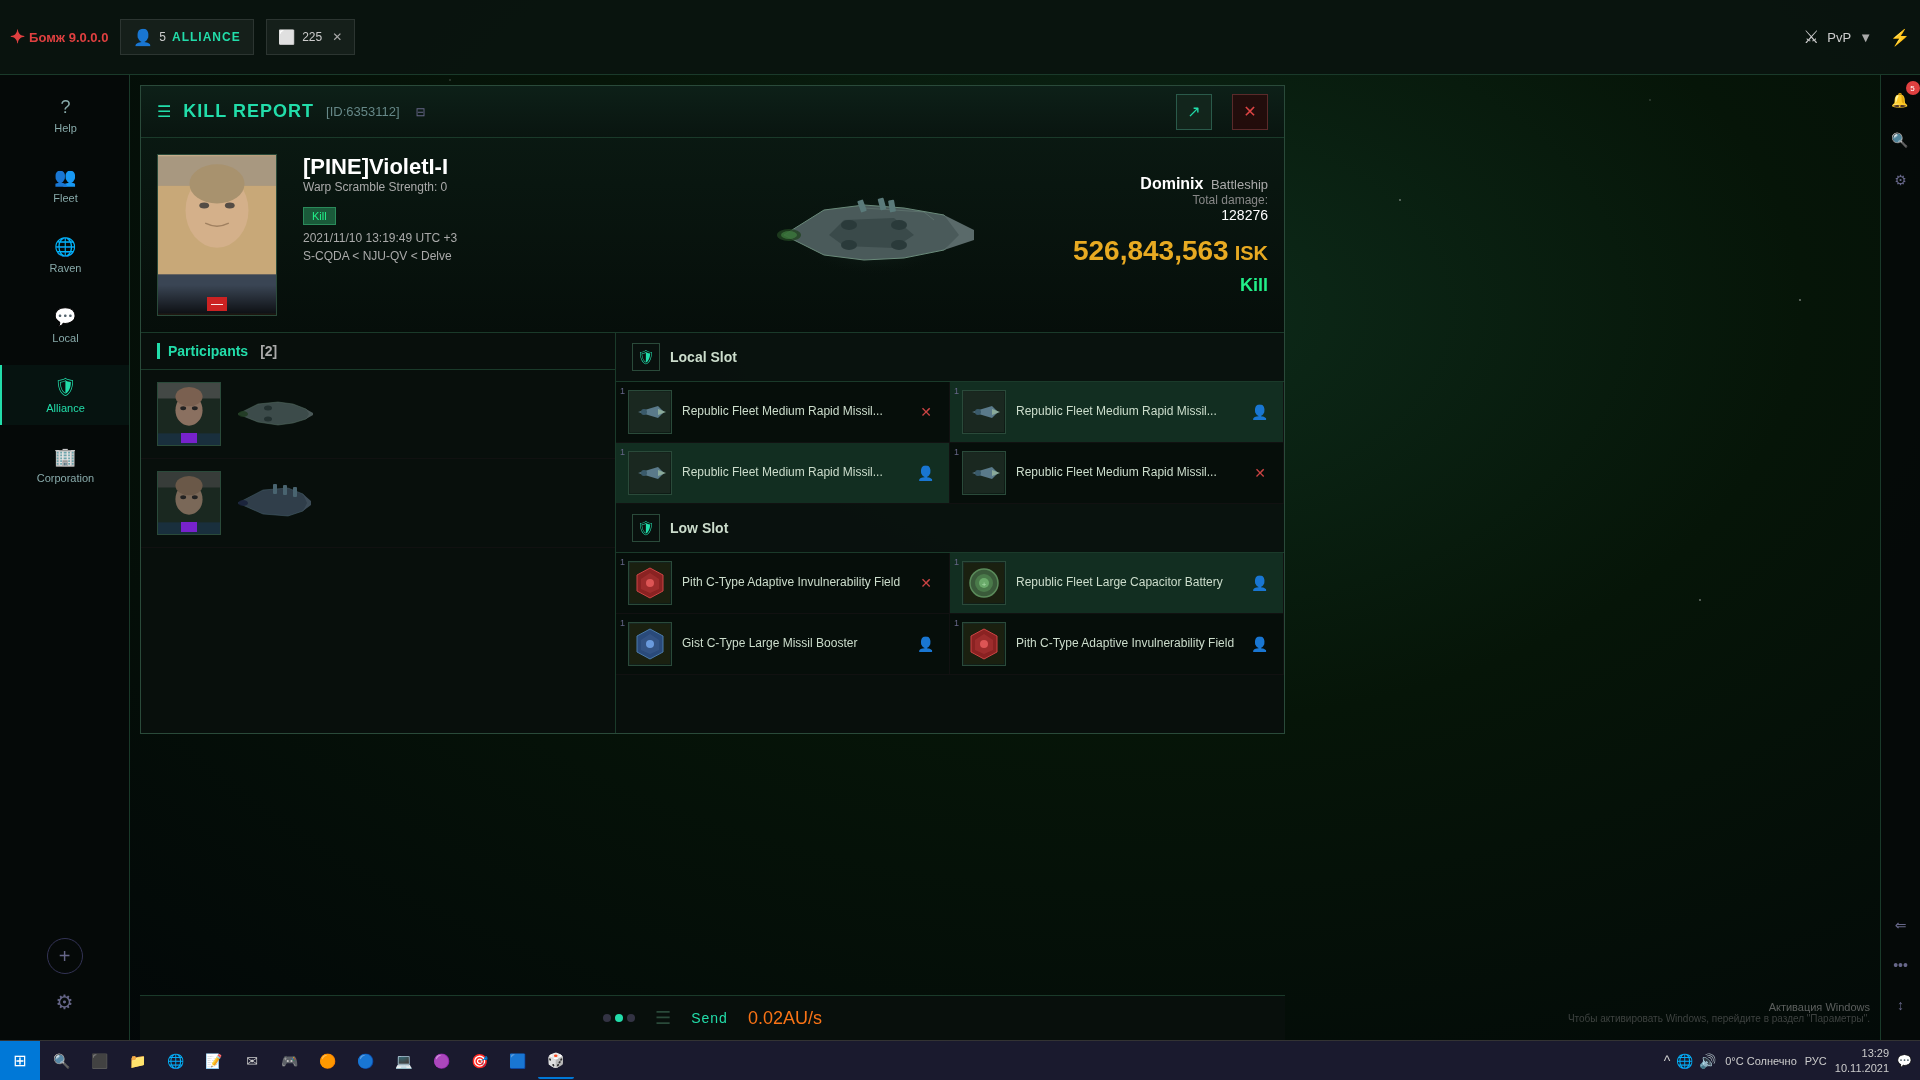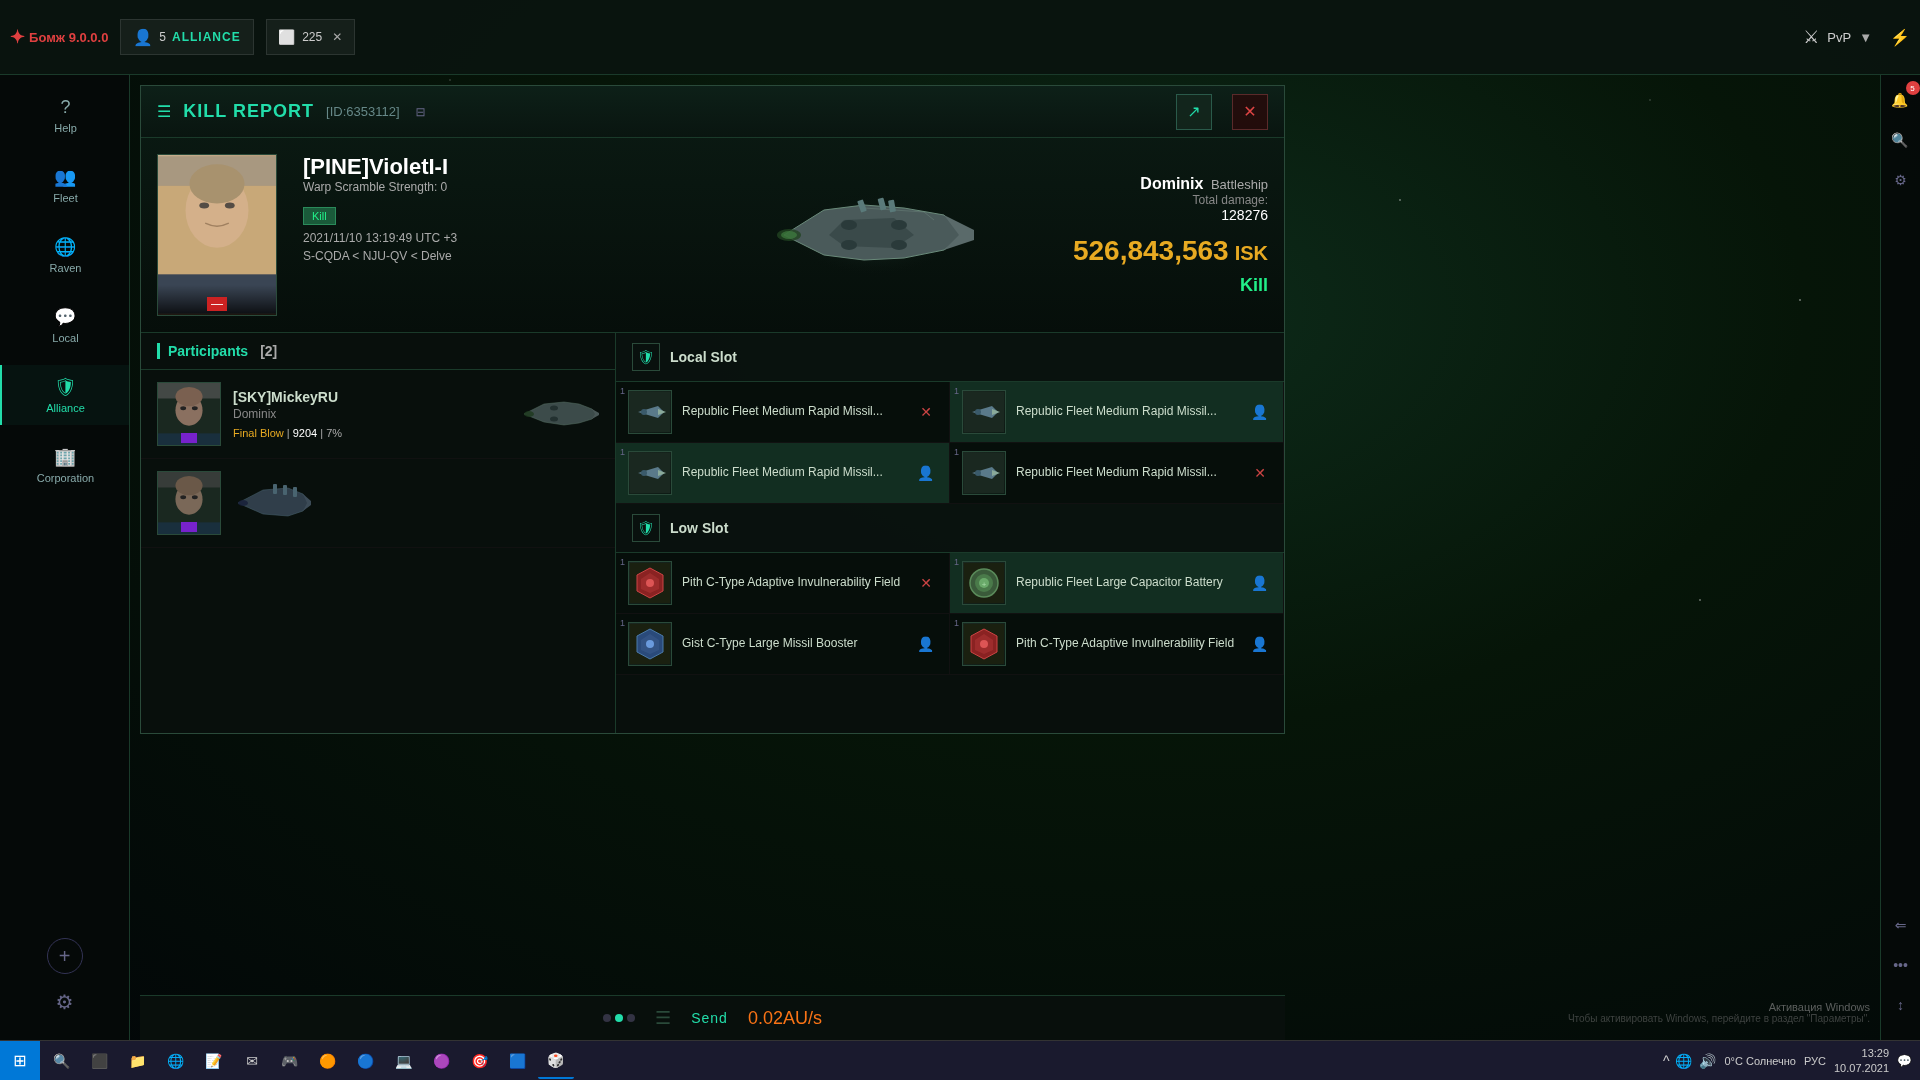--- a/index.html
+++ b/index.html
@@ -780,31 +780,20 @@
           <svg width="64" height="64" viewBox="0 0 64 64">
             <rect width="64" height="64" fill="#1a2820"></rect>
             <ellipse cx="32" cy="28" rx="14" ry="16" fill="#8a7060"></ellipse>
             <ellipse cx="26" cy="26" rx="3" ry="2" fill="#222"></ellipse>
             <ellipse cx="38" cy="26" rx="3" ry="2" fill="#222"></ellipse>
             <rect x="0" y="0" width="64" height="16" fill="#555" opacity="0.7"></rect>
             <ellipse cx="32" cy="14" rx="14" ry="10" fill="#7a6050"></ellipse>
             <rect x="0" y="52" width="64" height="12" fill="#1a3040" opacity="0.9"></rect>
           </svg>
           <div class="part-badge" style="background:#7722cc;"></div>
-        </div>
-        <div class="participant-info">
-          <div class="participant-name">[SKY]MickeyRU</div>
-          <div class="participant-ship">Dominix</div>
-          <div class="participant-stats">
-            <span class="final-blow-label">Final Blow</span>
-            <span style="color:#aaa;"> | </span>
-            <span class="damage-value">9204</span>
-            <span style="color:#aaa;"> | </span>
-            <span class="damage-pct">7%</span>
-          </div>
         </div>
 
         <svg class="ship-mini" viewBox="0 0 80 50">
           <path d="M5 25 L25 15 L45 13 L60 15 L73 20 L78 25 L73 30 L60 34 L45 36 L25 33 Z" fill="#4a5a5a" stroke="#6a8a7a" stroke-width="0.5"></path>
           <ellipse cx="10" cy="25" rx="5" ry="3" fill="#224422" opacity="0.8"></ellipse>
           <path d="M73 20 L80 24 L80 26 L73 30 L76 25 Z" fill="#5a6a6a"></path>
           <ellipse cx="35" cy="19" rx="4" ry="2.5" fill="#2a3a3a"></ellipse>
           <ellipse cx="35" cy="30" rx="4" ry="2.5" fill="#2a3a3a"></ellipse>
         </svg>
       </div>
@@ -1006,17 +995,17 @@
   <div class="taskbar-right">
     <div class="tray-icons">
       <span class="tray-icon">^</span>
       <span class="tray-icon">🌐</span>
       <span class="tray-icon">🔊</span>
     </div>
     <span style="color:#ccc;">0°C Солнечно</span>
     <span style="color:#ccc;">РУС</span>
     <div class="taskbar-clock">
       <div>13:29</div>
-      <div>10.07.2021</div>
+      <div>10.11.2021</div>
     </div>
     <span style="color:#ccc; font-size:12px;">💬</span>
   </div>
 </div>
 
 </body></html>

